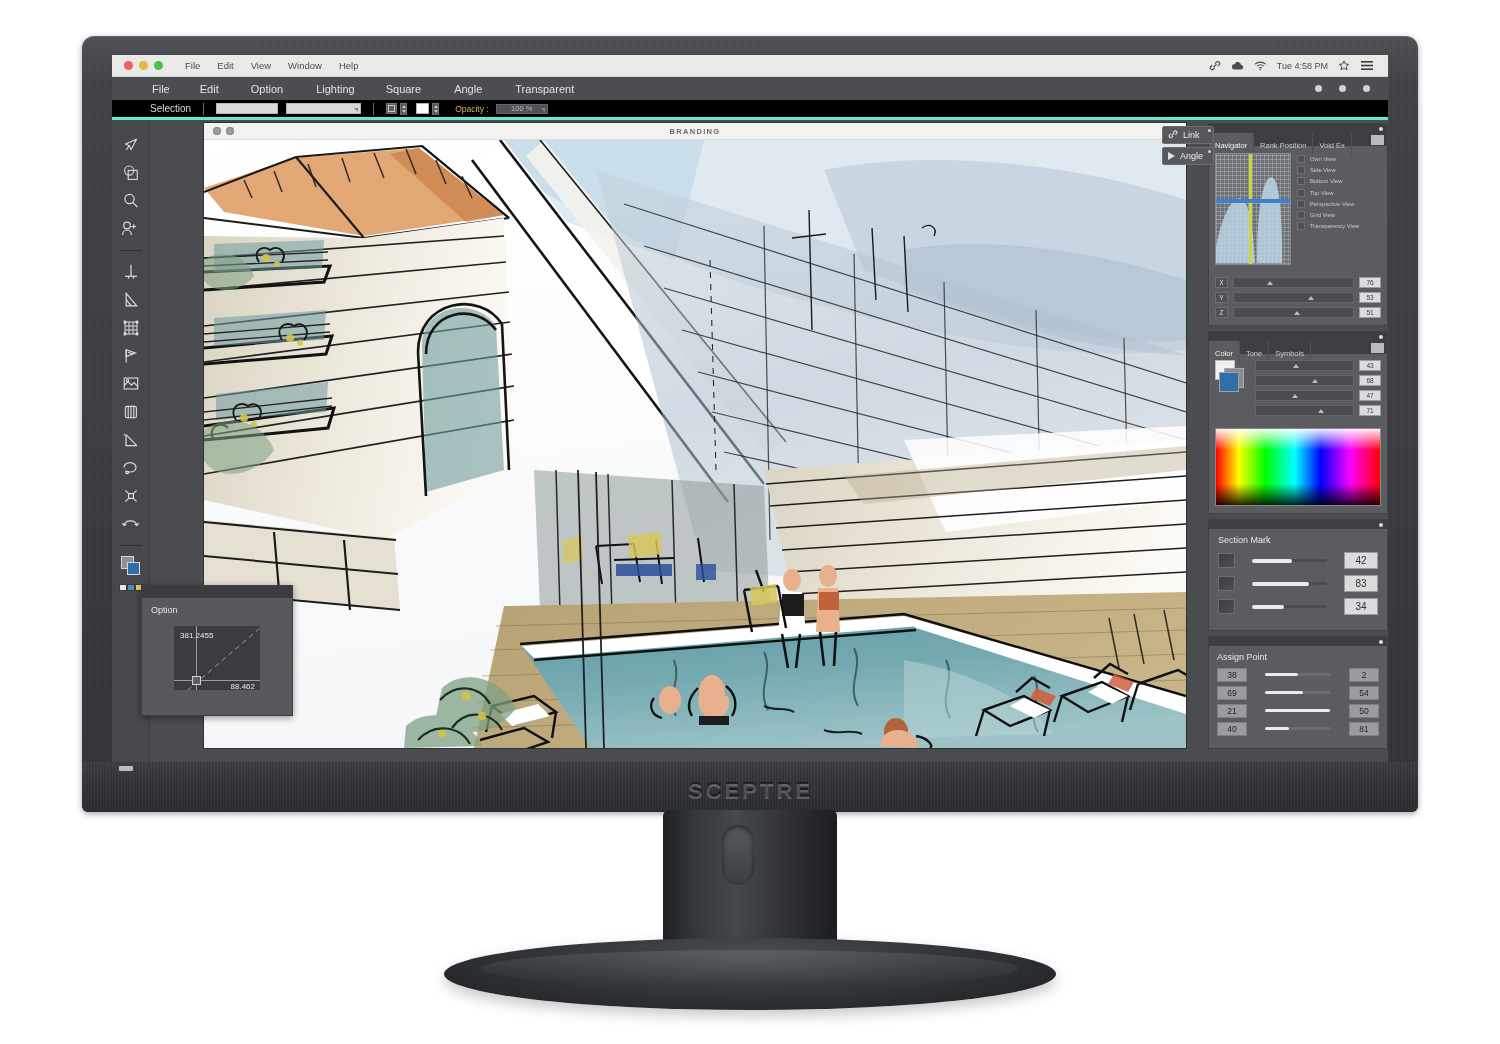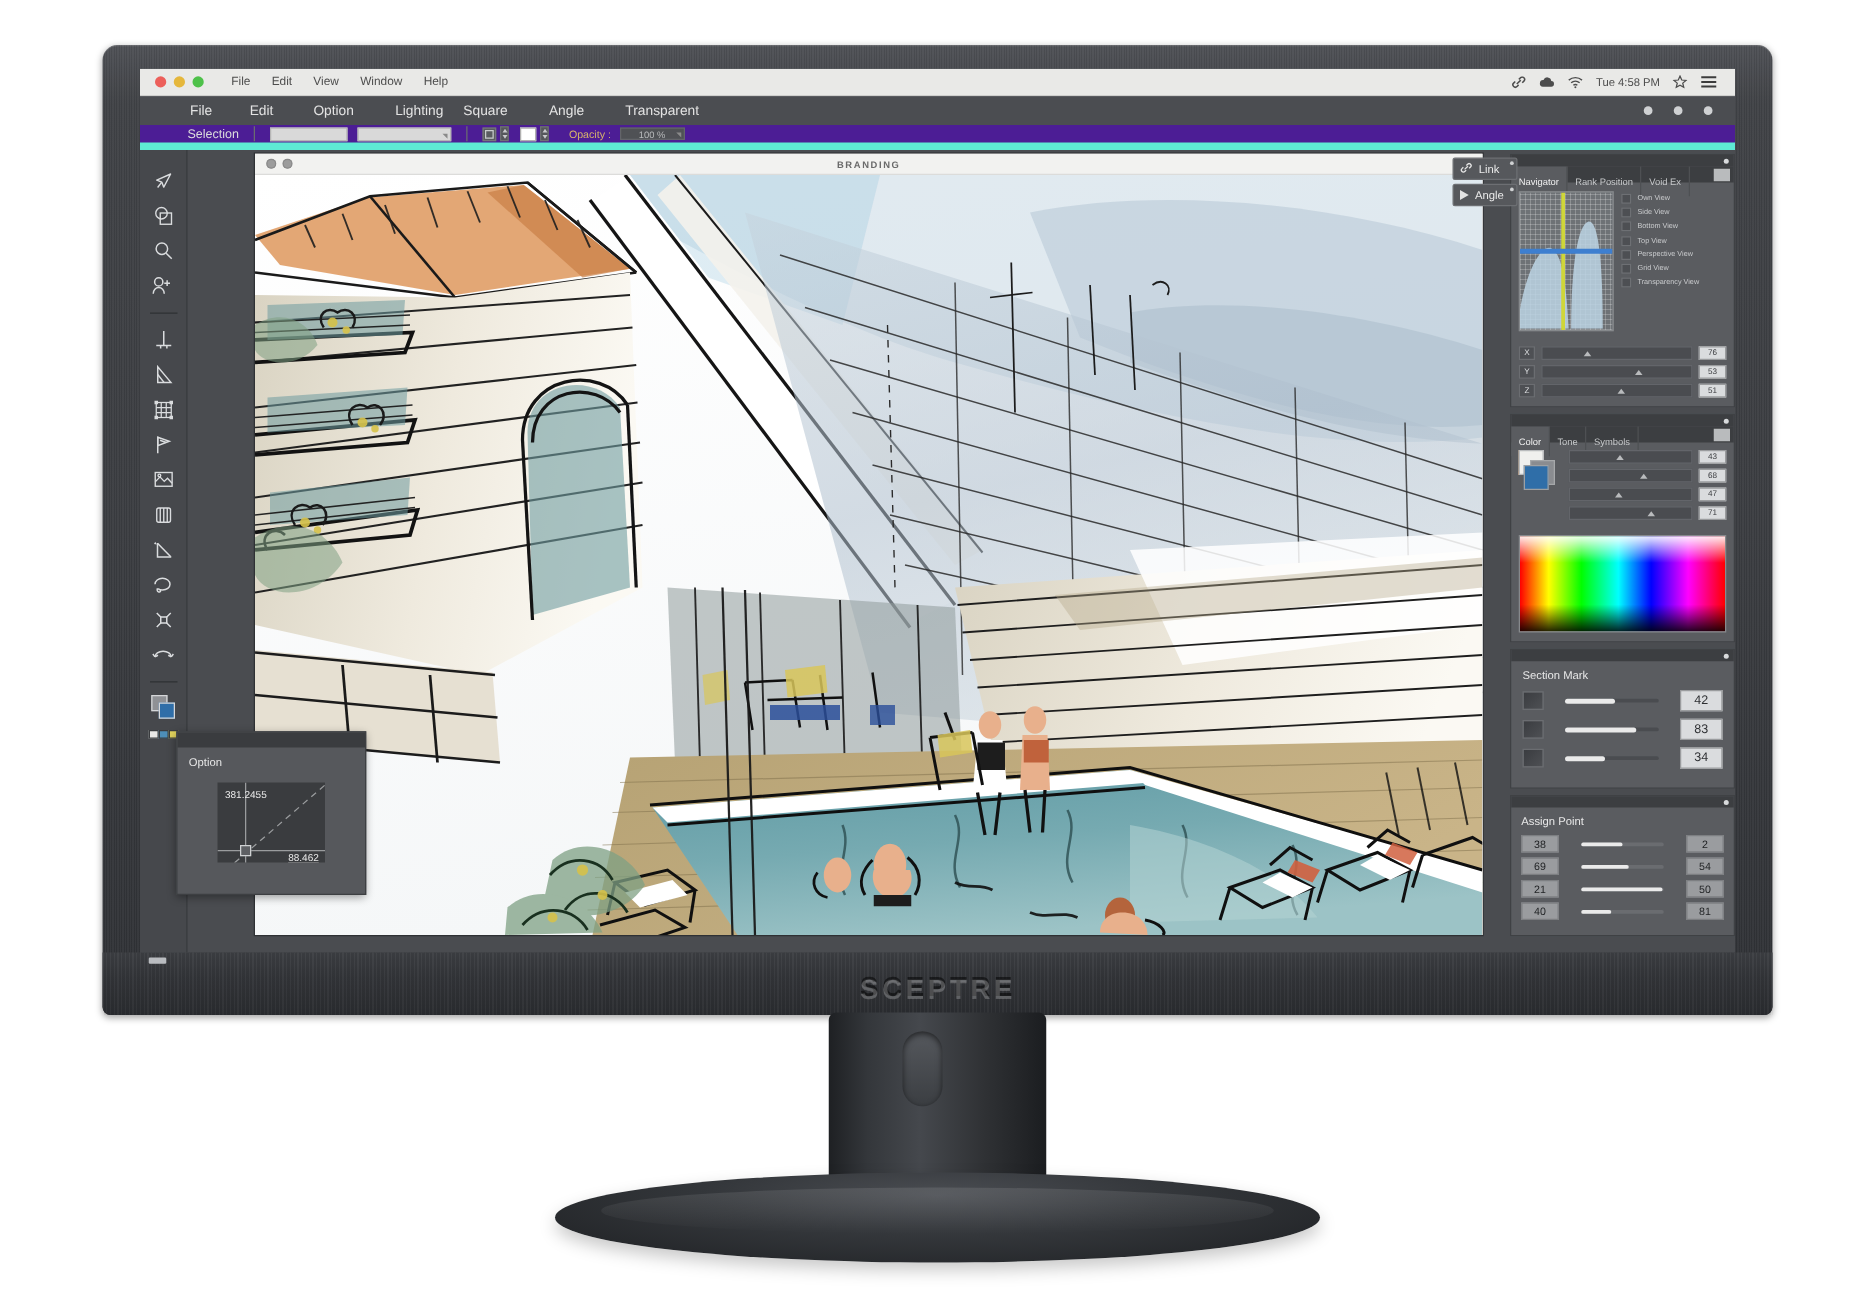--- a/index.html
+++ b/index.html
@@ -97,22 +97,22 @@
     position:absolute; left:0; top:22px; width:1276px; height:23px;
     background:#4b4d51; display:flex; align-items:center;
   }
   .appmenu .mi{ font-size:11px; color:#e3e3e3; padding:0 0; }
   .win-dots{ margin-left:auto; display:flex; gap:17px; margin-right:18px; }
   .win-dots i{ width:7px; height:7px; background:#cfd1d3; border-radius:50%; display:block;}
 
   
   .optbar{
     position:absolute; left:0; top:45px; width:1276px; height:20px;
-    background:#4c1d95; display:flex; align-items:center; padding-left:38px;
-    border-bottom:6px solid #5eead4;
+    background:#000000; display:flex; align-items:center; padding-left:38px;
+    border-bottom:3px solid #5eead4;
   }
   .optbar .lab{ font-size:10px; color:#dcdcdc; }
   .optdiv{ width:1px; height:12px; background:#6a6c70; margin:0 12px; }
   .fld{ height:11px; background:#d9d9d9; border:1px solid #b6b6b6; }
   .fld.w1{ width:62px; } .fld.w2{ width:75px; }
   .drop{ position:relative; }
   .drop::after{
     content:""; position:absolute; right:2px; bottom:1px;
     border-left:4px solid transparent; border-top:4px solid #8a8a8a;
   }
@@ -269,21 +269,21 @@
   .schip{ width:17px;height:15px;background:linear-gradient(135deg,#3a3c40,#4e5054);
           border:1px solid #6b6d71; }
   .strack{ flex:1; height:13px; position:relative; display:flex; align-items:center; }
   .strack .bg{ position:absolute; left:0; right:0; height:3px; background:#4a4c50; border-radius:2px;}
   .strack .fill{ position:absolute; left:0; height:4px; background:#eaeaea; border-radius:2px;}
   .sval{ width:34px;height:17px;background:#dadcde;border:1px solid #9a9c9e;
          font-size:10px;color:#2e3033;display:flex;align-items:center;justify-content:center;}
 
   .apbody{ padding:6px 8px 8px;border-radius:18px; }
   .aptitle{ font-size:9px; color:#e8e8e8; margin-bottom:6px; }
-  .arow{ display:flex; align-items:flex-end; gap:18px; margin-bottom:4px; }
+  .arow{ display:flex; align-items:flex-start; gap:18px; margin-bottom:4px; }
   .aval{ width:30px;height:14px;background:#9a9c9f;border:1px solid #7d7f82;
          font-size:8.5px;color:#1f2123;display:flex;align-items:center;justify-content:center;}
   .atrack{ flex:1; height:13px; position:relative; display:flex; align-items:center; }
   .atrack .bg{ position:absolute; left:0; right:0; height:3px; background:#6a6c70; border-radius:2px;}
   .atrack .fill{ position:absolute; left:0; height:3px; background:#eaeaea; border-radius:2px;}
 </style>
 </head>
 <body>
 
 <div id="monitor">
@@ -352,21 +352,21 @@
             </svg>
         </span>
       </div>
     </div>
 
     <div class="appmenu">
       <span class="mi" style="margin-left:40px">File</span>
       <span class="mi" style="margin-left:30px">Edit</span>
       <span class="mi" style="margin-left:32px">Option</span>
       <span class="mi" style="margin-left:33px">Lighting</span>
-      <span class="mi" style="margin-left:16px">Square</span>
+      <span class="mi" style="margin-left:31px">Square</span>
       <span class="mi" style="margin-left:33px">Angle</span>
       <span class="mi" style="margin-left:33px">Transparent</span>
       <span class="win-dots">
         <i></i>
         <i></i>
         <i></i>
       </span>
     </div>
 
     <div class="optbar">

